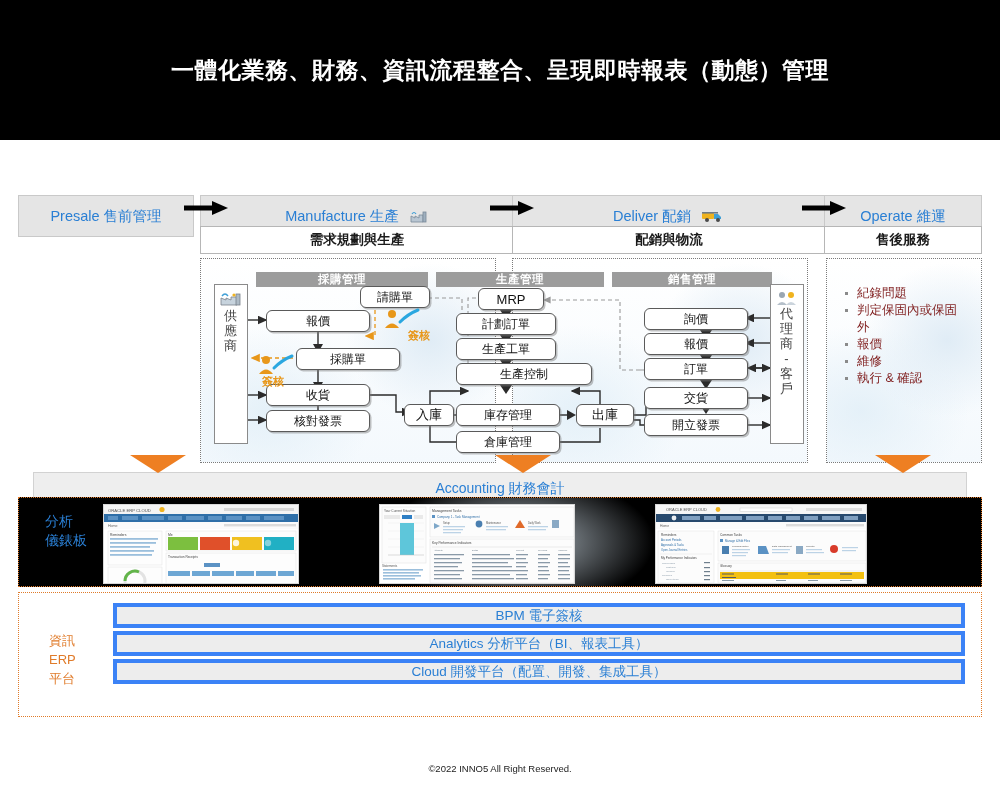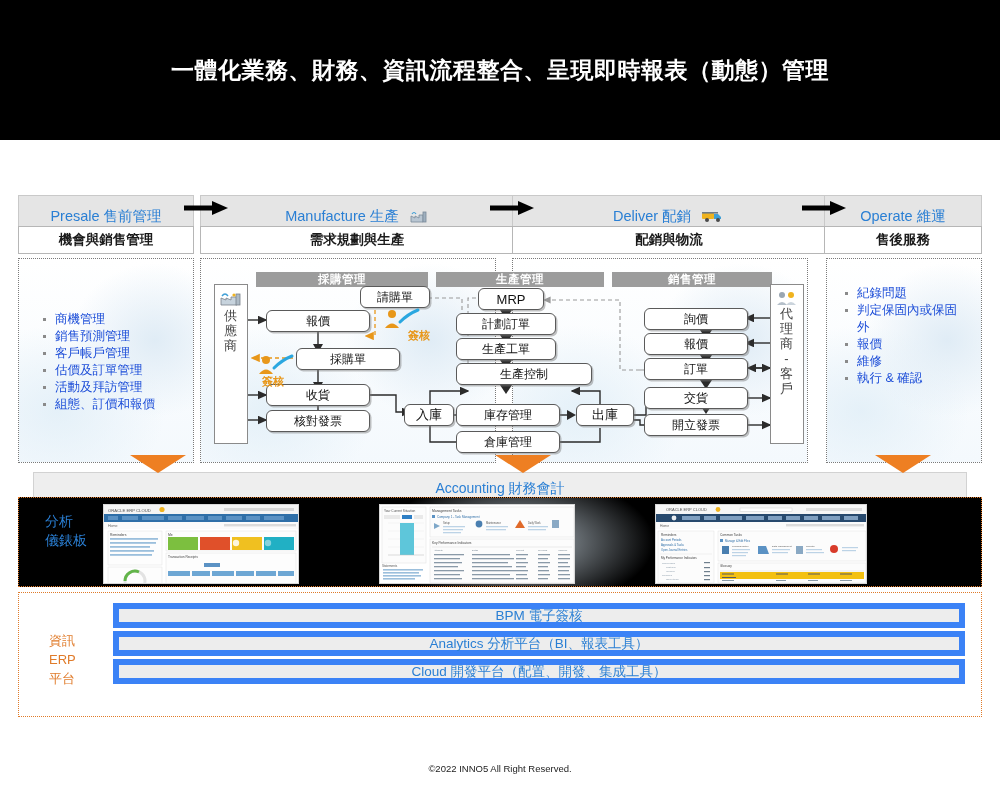--- a/index.html
+++ b/index.html
@@ -47,21 +47,21 @@
   .panel-bg{
     position:absolute;inset:0;
     background:
       radial-gradient(120px 110px at 78% 40%, rgba(219,233,244,.85), rgba(219,233,244,0) 70%),
       radial-gradient(150px 120px at 22% 75%, rgba(224,238,247,.8), rgba(224,238,247,0) 72%),
       linear-gradient(180deg,#ffffff 0%,#f4f9fd 100%);
   }
 
   .bullets{position:absolute;list-style:none;margin:0;padding:0;}
   .bullets li{
-    font-size:12.5px;color:#1d4ed8;line-height:17px;white-space:nowrap;
+    font-size:12.5px;color:#7f1d1d;line-height:17px;white-space:nowrap;
     position:relative;padding-left:14px;
   }
   .bullets li::before{
     content:"";position:absolute;left:2px;top:7px;width:3px;height:3px;background:#8a8a8a;
   }
   .bullets li.wrap{white-space:normal;width:108px;}
 
   
   .grp-head{
     position:absolute;height:15px;background:#9c9c9c;
@@ -124,21 +124,21 @@
   
   .plat-band{
     position:absolute;left:18px;top:592px;width:964px;height:125px;
     border:1.6px dotted #e07b2a;box-sizing:border-box;background:#ffffff;
   }
   .plat-label{
     position:absolute;left:30px;top:38px;color:#e07b2a;font-size:13px;line-height:19px;
   }
   .plat-bar{
     position:absolute;left:94px;width:852px;height:25px;
-    background:#ededed;border:6px solid #3b82f6;box-sizing:border-box;
+    background:#ededed;border:4px solid #3b82f6;box-sizing:border-box;
     display:flex;align-items:center;justify-content:center;
   }
   .plat-bar span{color:#2a7fd4;font-size:13.5px;white-space:nowrap;}
 
   
   .footer{
     position:absolute;left:0;top:763px;width:1000px;text-align:center;
     font-size:9.5px;color:#222222;
   }
 </style>
@@ -194,45 +194,31 @@
       <rect x="0" y="6.5" width="30" height="5" fill="#000"></rect>
       <polygon points="28,2 44,9 28,16" fill="#000"></polygon>
     </svg>
 
     <div class="stage" style="left:806px;width:158px;">
       <span class="stage-label">Operate 維運</span>
     </div>
   </div>
 
   <div class="sub-row">
-    <div class="subhead" style="left:0px;width:176px;">
-      <span class="subhead-label">機會與銷售管理</span>
-    </div>
     <div class="subhead" style="left:182px;width:314px;">
       <span class="subhead-label">需求規劃與生產</span>
     </div>
     <div class="subhead" style="left:494px;width:314px;">
       <span class="subhead-label">配銷與物流</span>
     </div>
     <div class="subhead" style="left:806px;width:158px;">
       <span class="subhead-label">售後服務</span>
     </div>
   </div>
 
-  <div class="panel" style="left:18px;width:176px;">
-    <div class="panel-bg"></div>
-    <ul class="bullets" style="left:22px;top:52px;">
-      <li>商機管理</li>
-      <li>銷售預測管理</li>
-      <li>客戶帳戶管理</li>
-      <li>估價及訂單管理</li>
-      <li>活動及拜訪管理</li>
-      <li>組態、訂價和報價</li>
-    </ul>
-  </div>
 
   <div class="panel" style="left:200px;width:296px;">
     <div class="panel-bg"></div>
   </div>
   <div class="panel" style="left:512px;width:296px;">
     <div class="panel-bg"></div>
   </div>
 
   <div style="position:absolute;left:200px;top:258px;width:608px;height:205px;">
 

